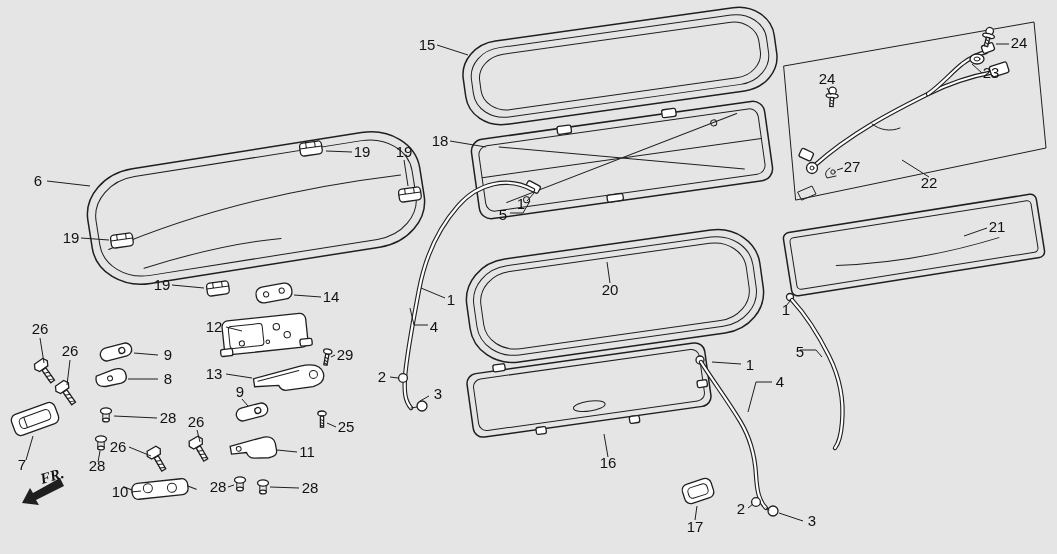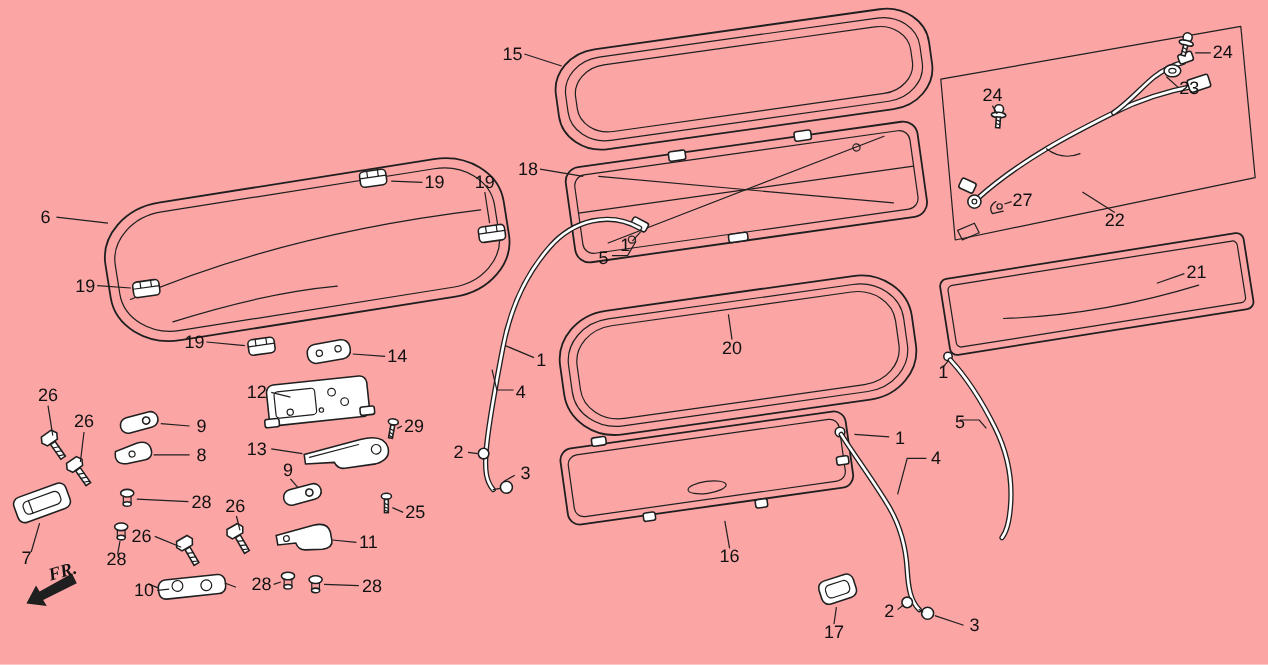--- a/index.html
+++ b/index.html
@@ -1,17 +1,17 @@
 <!DOCTYPE html>
 <html><head>
 <meta charset="utf-8">
 <style>
   html,body { margin:0; padding:0; background:#ffffff; }
   .stage {
-    position:relative; width:1057px; height:554px; background:#fca5a5;
+    position:relative; width:1057px; height:554px; background:#e5e5e5;
     font-family:"Liberation Sans", sans-serif; overflow:hidden;
   }
   svg { display:block; }
   .ln   { fill:none; stroke:#1f1f1f; stroke-width:1.5; stroke-linecap:round; stroke-linejoin:round; }
   .thin { fill:none; stroke:#1f1f1f; stroke-width:1;   stroke-linecap:round; stroke-linejoin:round; }
   .leader { fill:none; stroke:#1f1f1f; stroke-width:1; }
   .tube-o { fill:none; stroke:#1f1f1f; stroke-width:4.4; stroke-linecap:round; }
   .tube-i { fill:none; stroke:#ffffff; stroke-width:2.2; stroke-linecap:round; }
   .callout { font:15px "Liberation Sans", sans-serif; fill:#111111; }
   .fr-text { font:italic bold 15px "Liberation Serif", serif; fill:#111111; }

